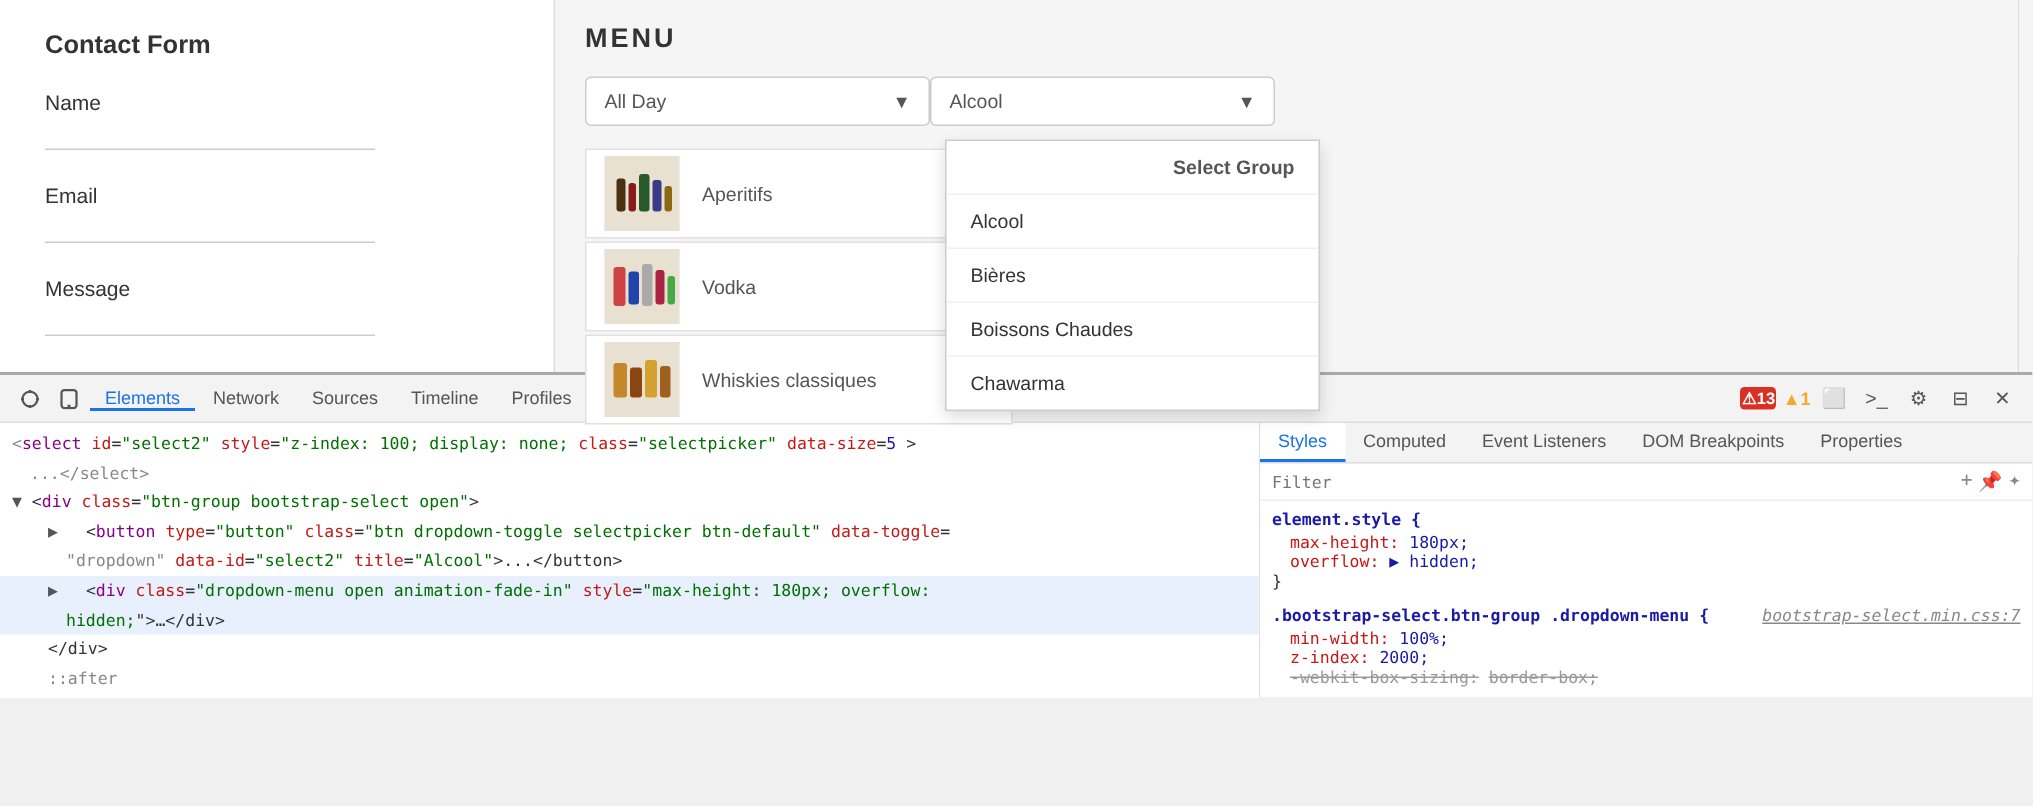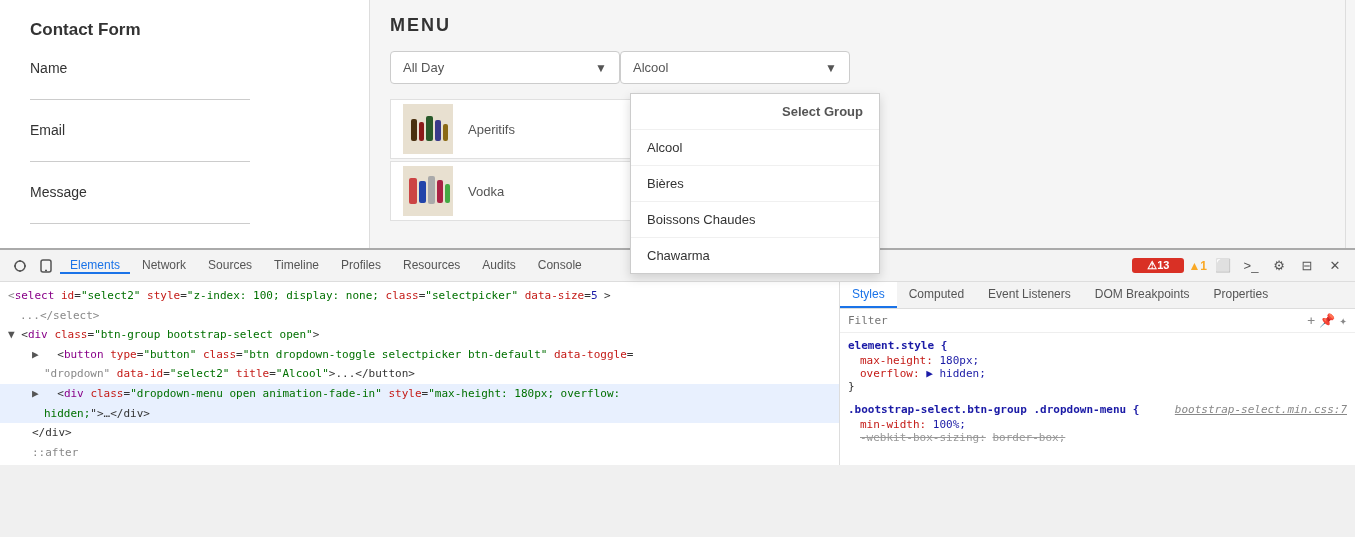--- a/index.html
+++ b/index.html
@@ -189,21 +189,21 @@
     .devtools-spacer { flex: 1; }
     .devtools-right-icons {
       display: flex;
       align-items: center;
       gap: 4px;
     }
     .error-badge {
       background: #d93025;
       color: #fff;
       border-radius: 3px;
-      padding: 1px 15px;
+      padding: 1px 1px;
       font-size: 11px;
       font-weight: bold;
     }
     .warn-badge {
       color: #f9a825;
       font-size: 12px;
       font-weight: bold;
     }
 
     
@@ -381,20 +381,32 @@
           <svg width="50" height="50" viewBox="0 0 50 50">
             <rect width="50" height="50" fill="#e8e0d0"></rect>
             <rect x="6" y="12" width="8" height="26" rx="2" fill="#cc4444"></rect>
             <rect x="16" y="15" width="7" height="22" rx="2" fill="#2244aa"></rect>
             <rect x="25" y="10" width="7" height="28" rx="2" fill="#aaa"></rect>
             <rect x="34" y="14" width="6" height="23" rx="2" fill="#aa2244"></rect>
             <rect x="42" y="18" width="5" height="19" rx="2" fill="#44aa44"></rect>
           </svg>
         </div>
         <span class="menu-item-name">Vodka</span>
+      </div>
+      <div class="menu-item">
+        <div class="menu-item-img">
+          <svg width="50" height="50" viewBox="0 0 50 50">
+            <rect width="50" height="50" fill="#e8e0d0"></rect>
+            <rect x="6" y="14" width="9" height="23" rx="2" fill="#c4882a"></rect>
+            <rect x="17" y="17" width="8" height="20" rx="2" fill="#8B4513"></rect>
+            <rect x="27" y="12" width="8" height="25" rx="2" fill="#d4a030"></rect>
+            <rect x="37" y="16" width="7" height="21" rx="2" fill="#a06020"></rect>
+          </svg>
+        </div>
+        <span class="menu-item-name">Whiskies classiques</span>
       </div>
     </div>
   </div>
 
   <div class="scrollbar-track"></div>
 </div>
 
 <div class="devtools">
 
   <div class="devtools-toolbar">
@@ -505,20 +517,24 @@
         </div>
 
         <div class="css-rule">
           <span class="css-source">bootstrap-select.min.css:7</span>
           <div class="css-selector">.bootstrap-select.btn-group .dropdown-menu {</div>
           <div>
             <span class="css-prop">min-width:</span>
             <span class="css-val"> 100%;</span>
           </div>
           <div>
+            <span class="css-prop">z-index:</span>
+            <span class="css-val"> 2000;</span>
+          </div>
+          <div>
             <span class="css-prop css-strikethrough">-webkit-box-sizing:</span>
             <span class="css-val css-strikethrough"> border-box;</span>
           </div>
         </div>
       </div>
     </div>
 
   </div>
 </div>
 

